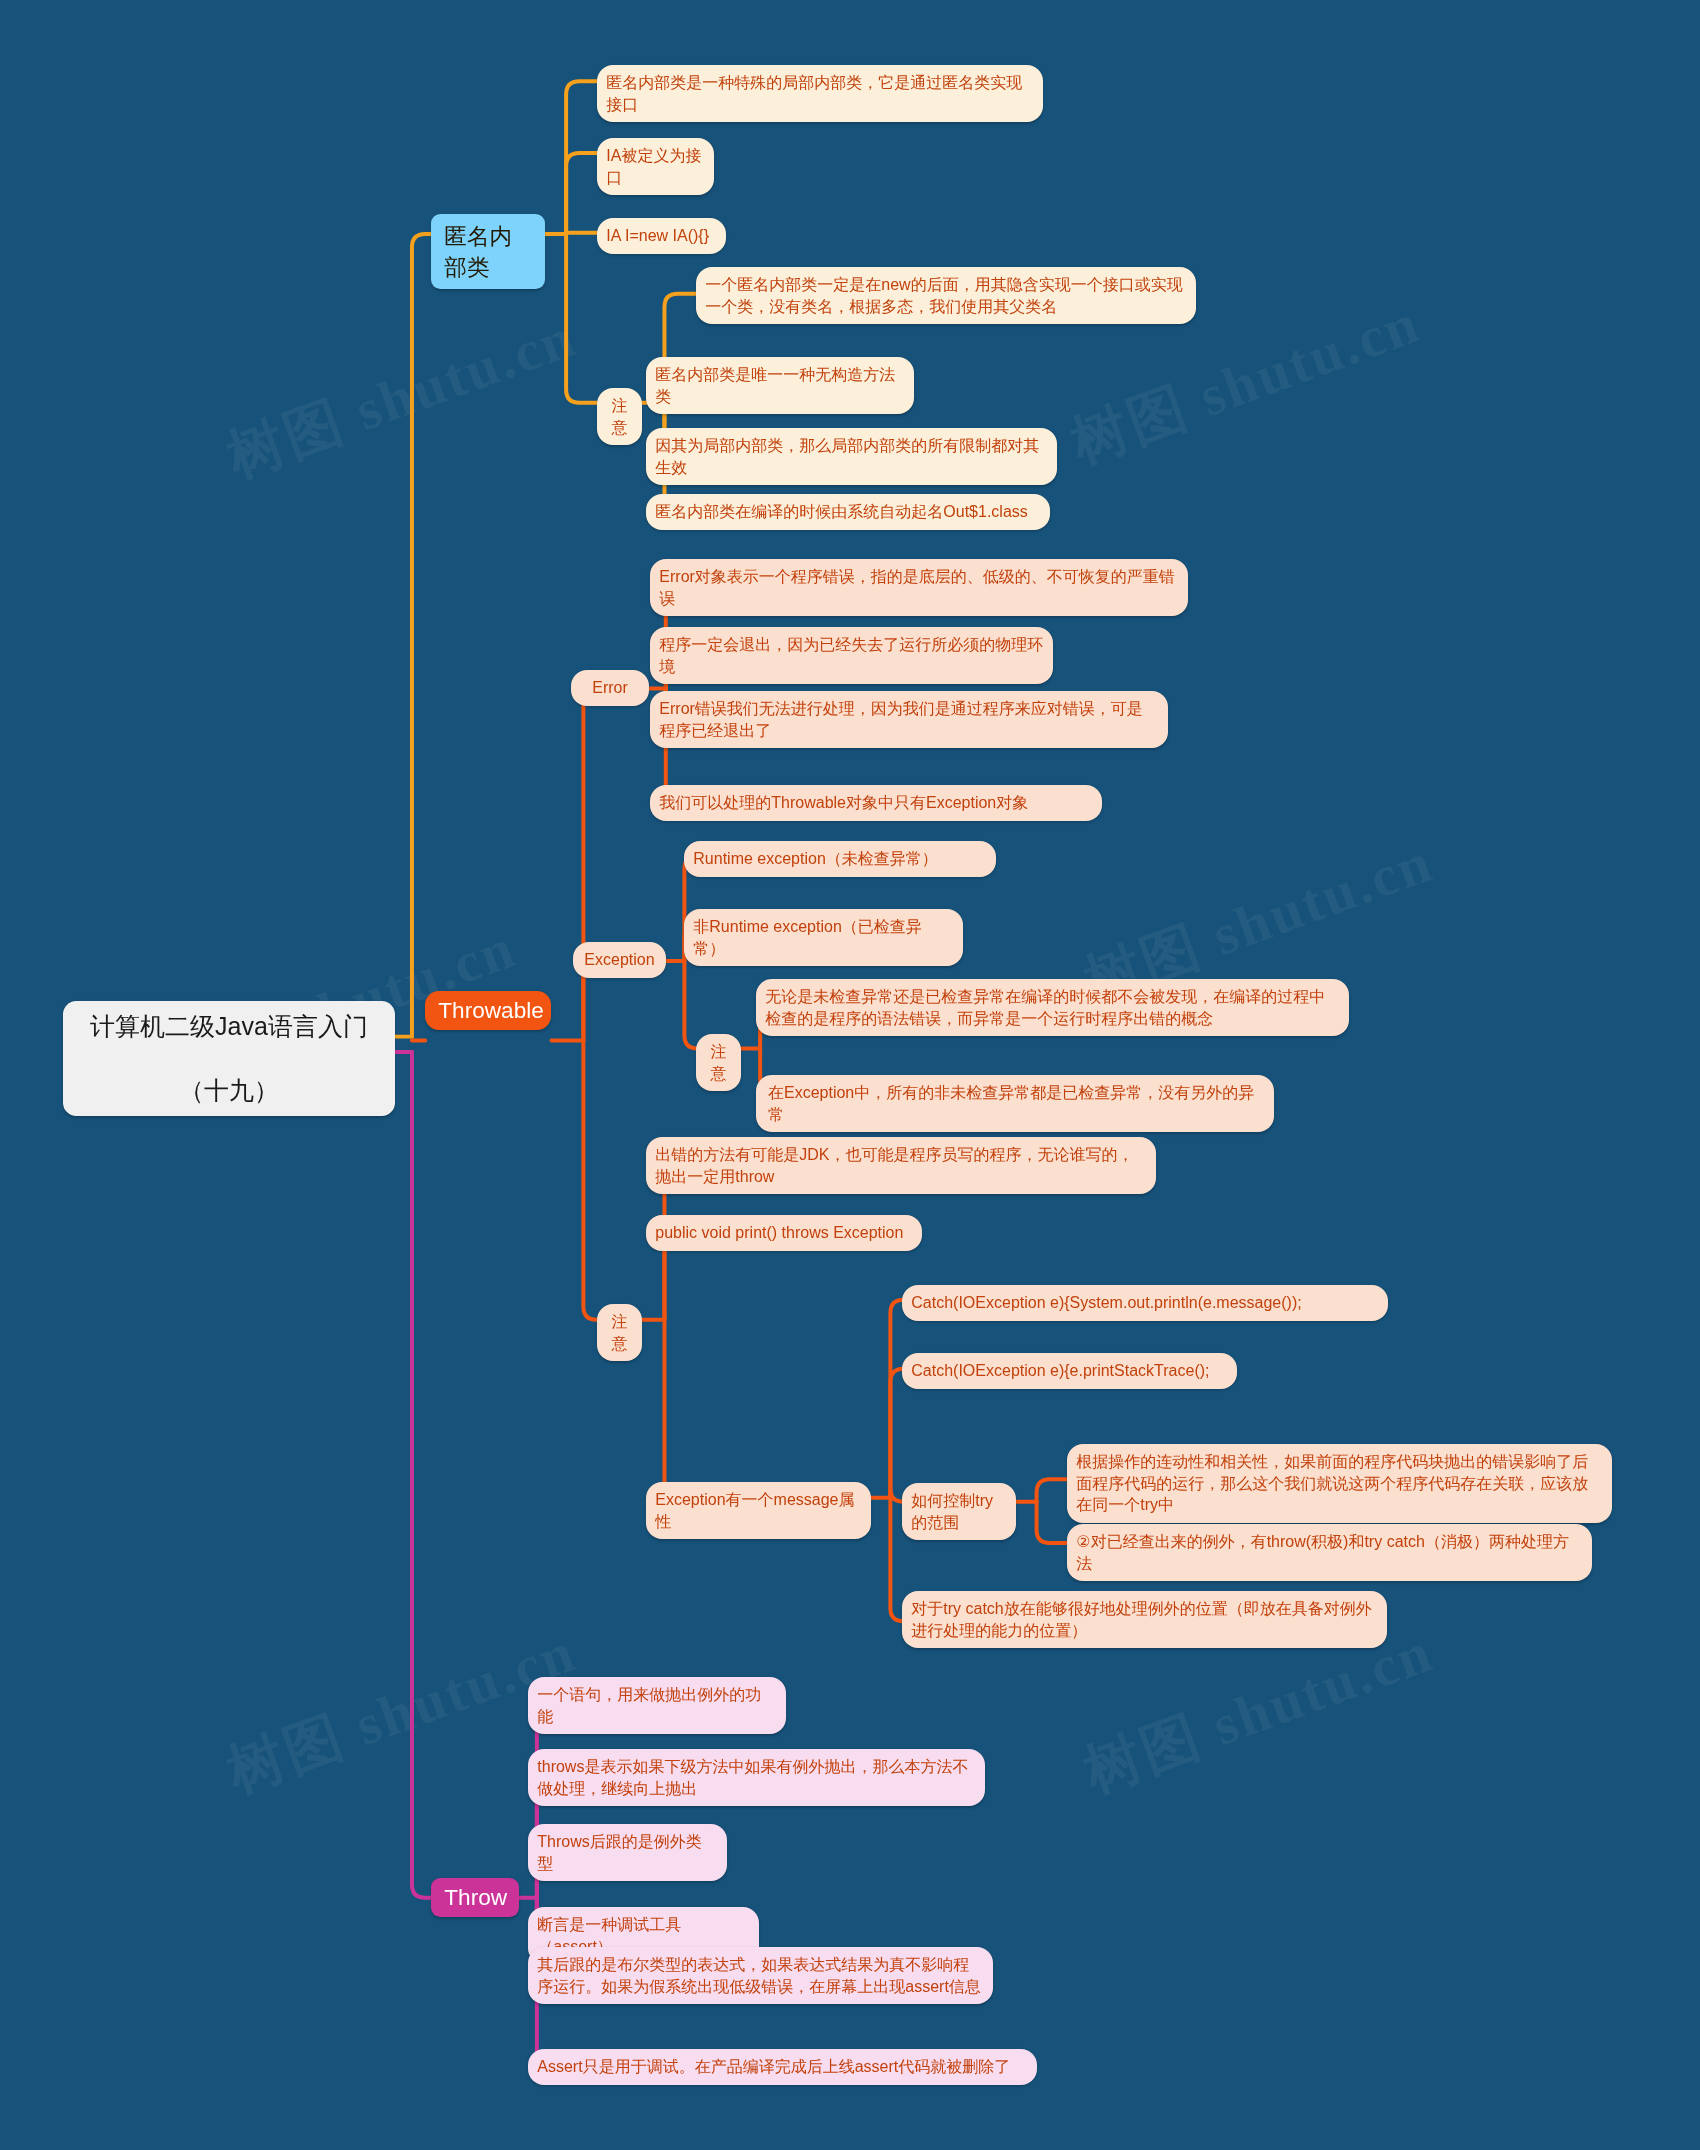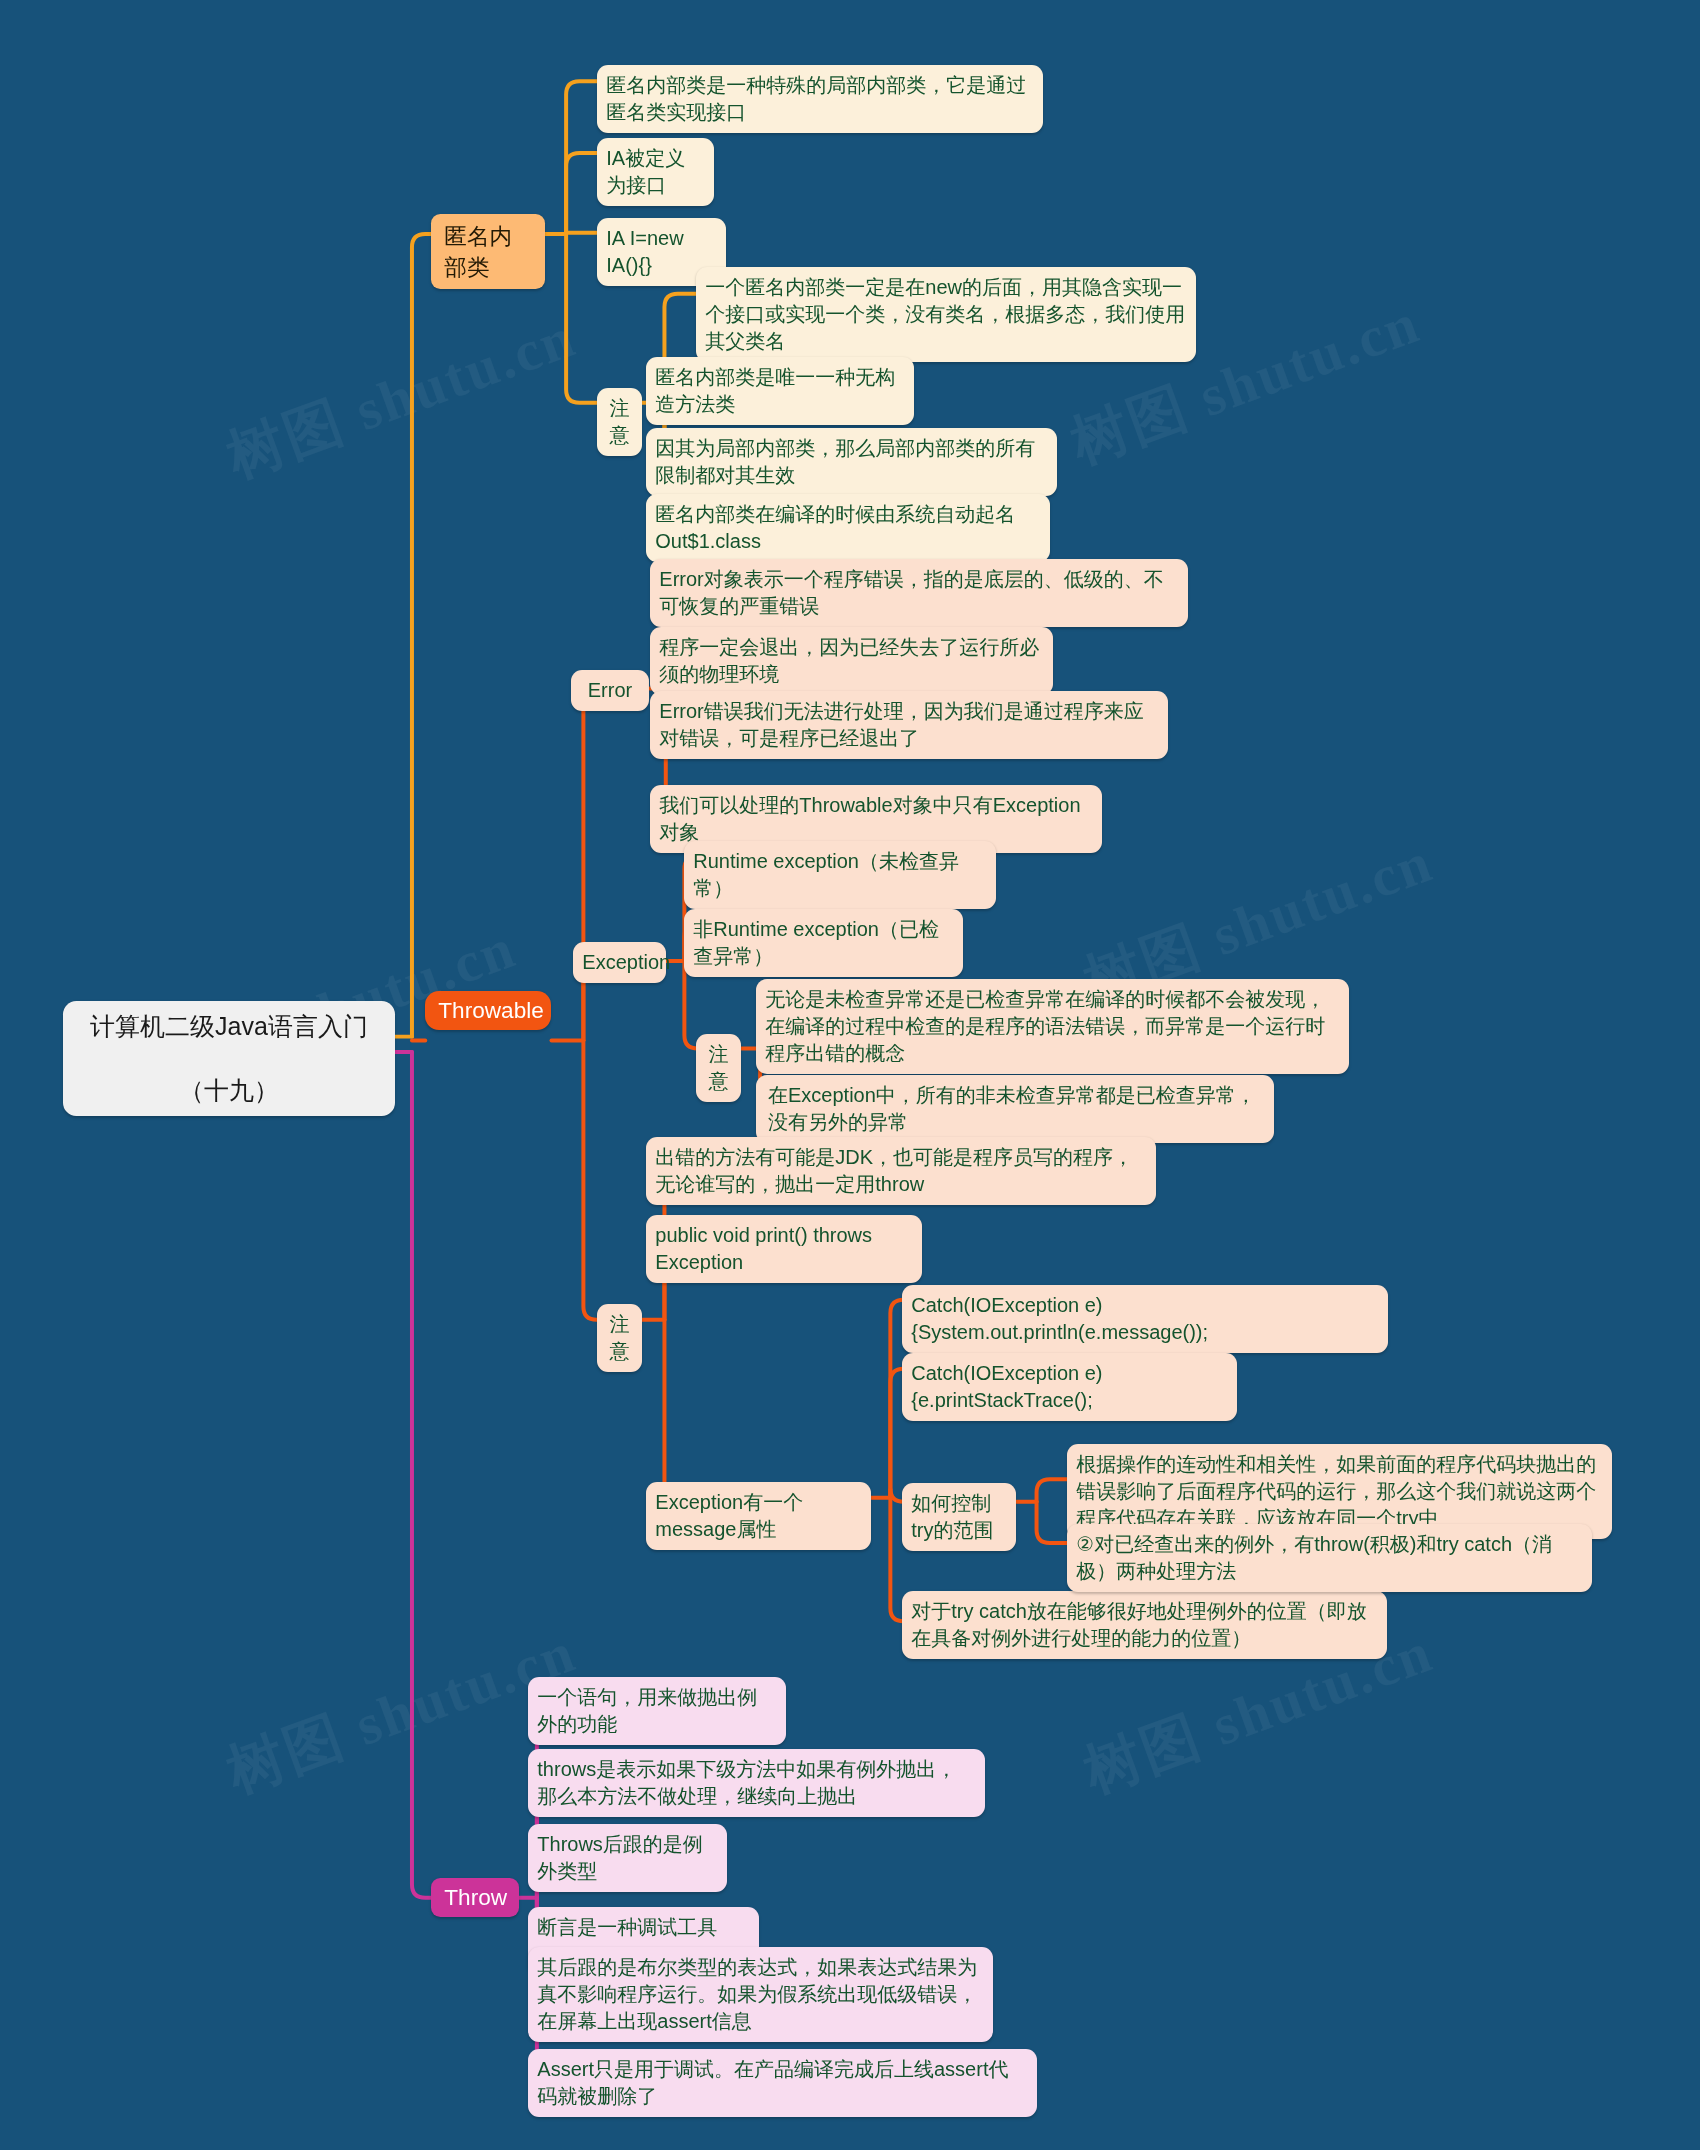--- a/index.html
+++ b/index.html
@@ -30,28 +30,28 @@
   .root{
     background:#f0f0f0;color:#1a1a1a;border-radius:13.3px;
     font-size:25px;line-height:1.28;text-align:center;
     padding:9.3px 12px;justify-content:center;
   }
   
   .l1{
     font-size:22.6px;color:#fff;padding:6.6px 13.3px;
     border-radius:9.3px;justify-content:flex-start;
   }
-  .l1.c-yellow{background:#fdba74;color:#231a05;}
+  .l1.c-yellow{background:#7dd3fc;color:#231a05;}
   .l1.c-orange{background:#f25511;color:#fff;border-radius:14px;}
   .l1.c-pink{background:#cc3399;color:#fff;}
 
   
   .lf{
-    font-size:20px;line-height:1.34;padding:7.3px 9.3px;
-    border-radius:11px;color:#14532d;
+    font-size:16px;line-height:1.34;padding:7.3px 9.3px;
+    border-radius:16px;color:#c2410c;
   }
   .lf.y{background:#fcf0da;}
   .lf.o{background:#fce0cf;}
   .lf.p{background:#f8dcef;}
 </style>
 </head>
 <body>
 
 <div id="canvas">
 

